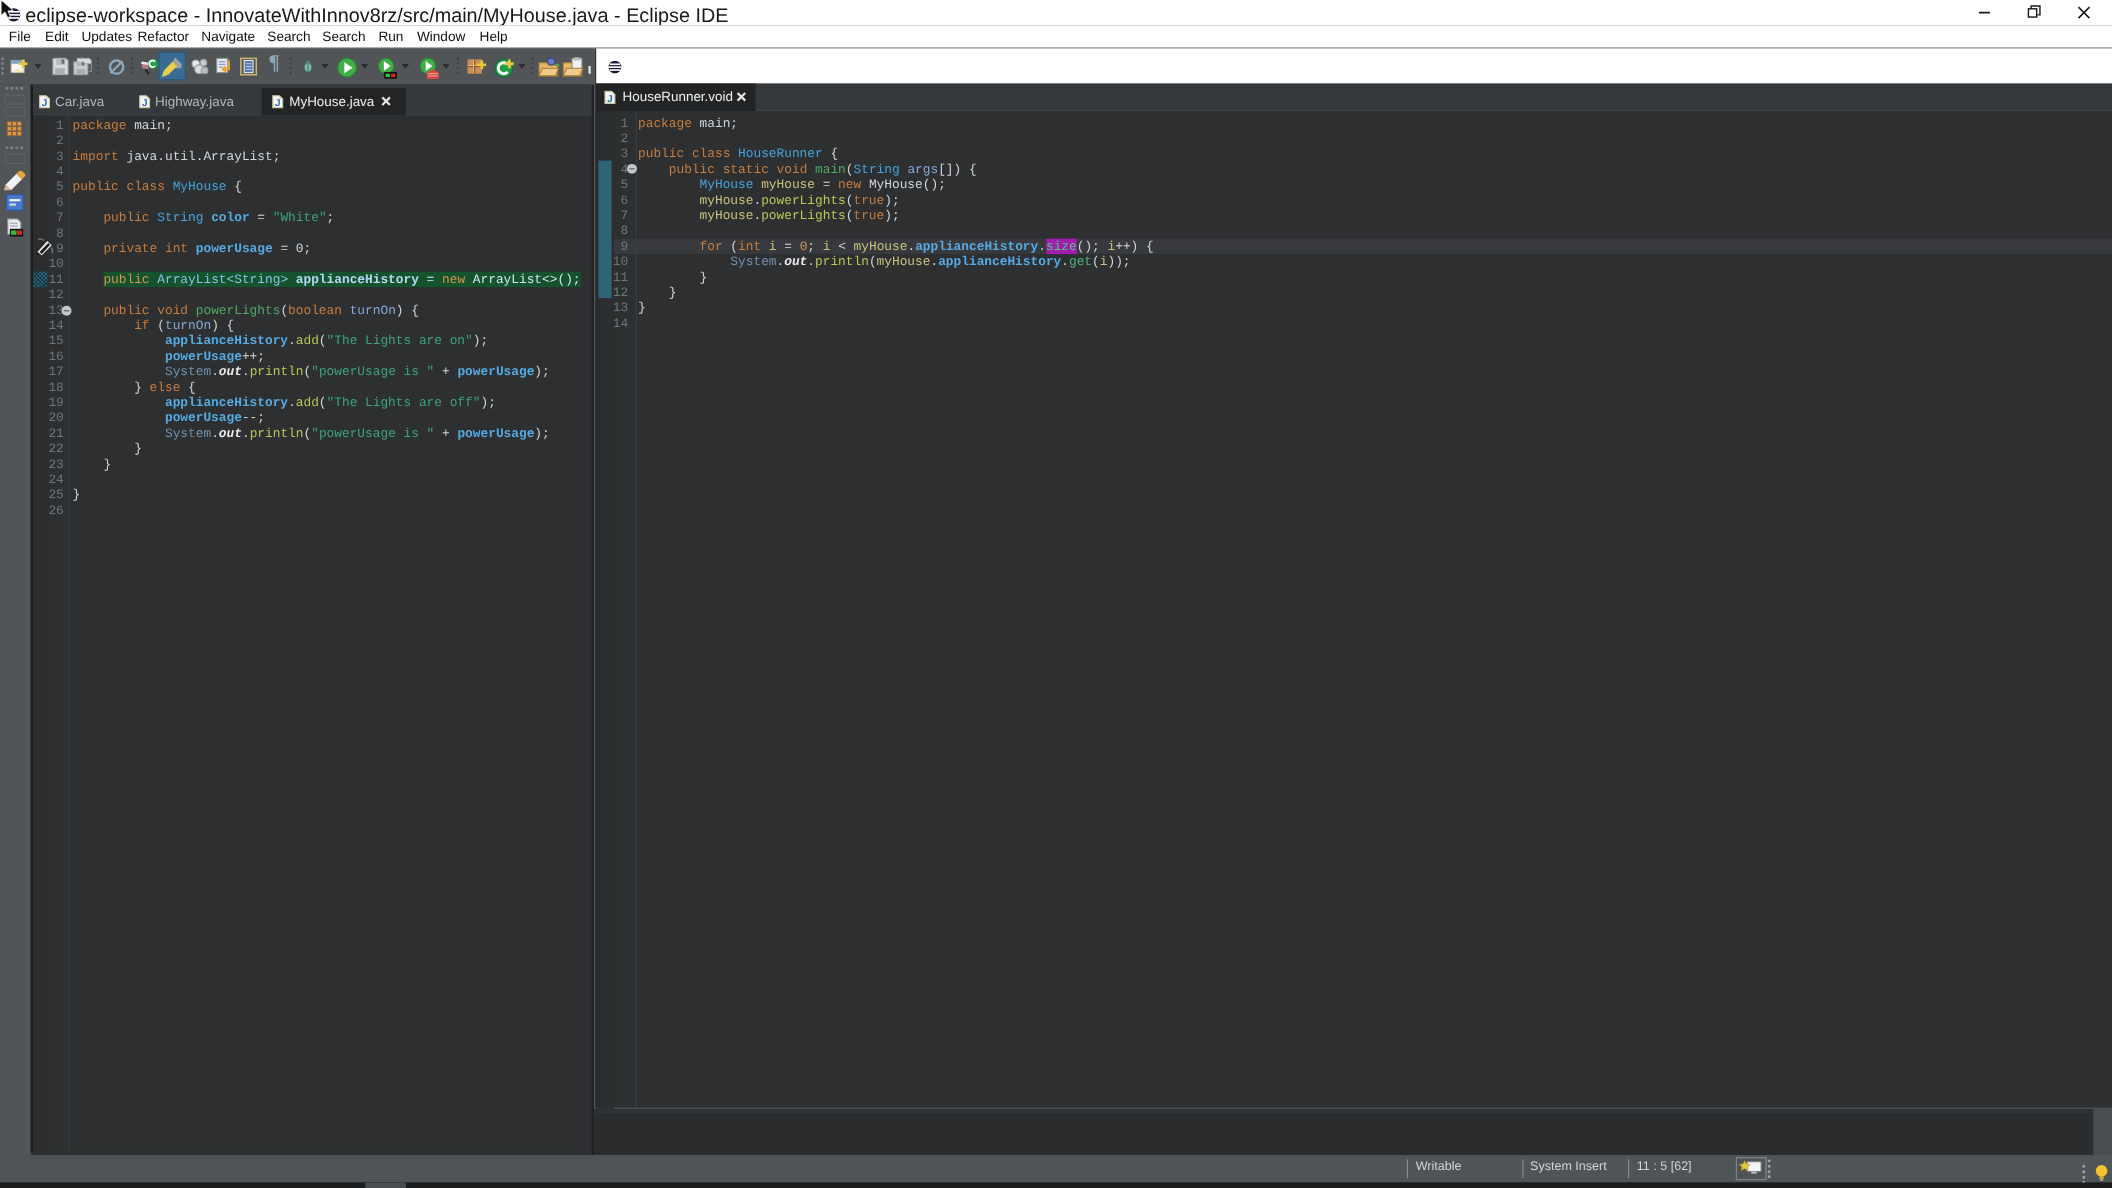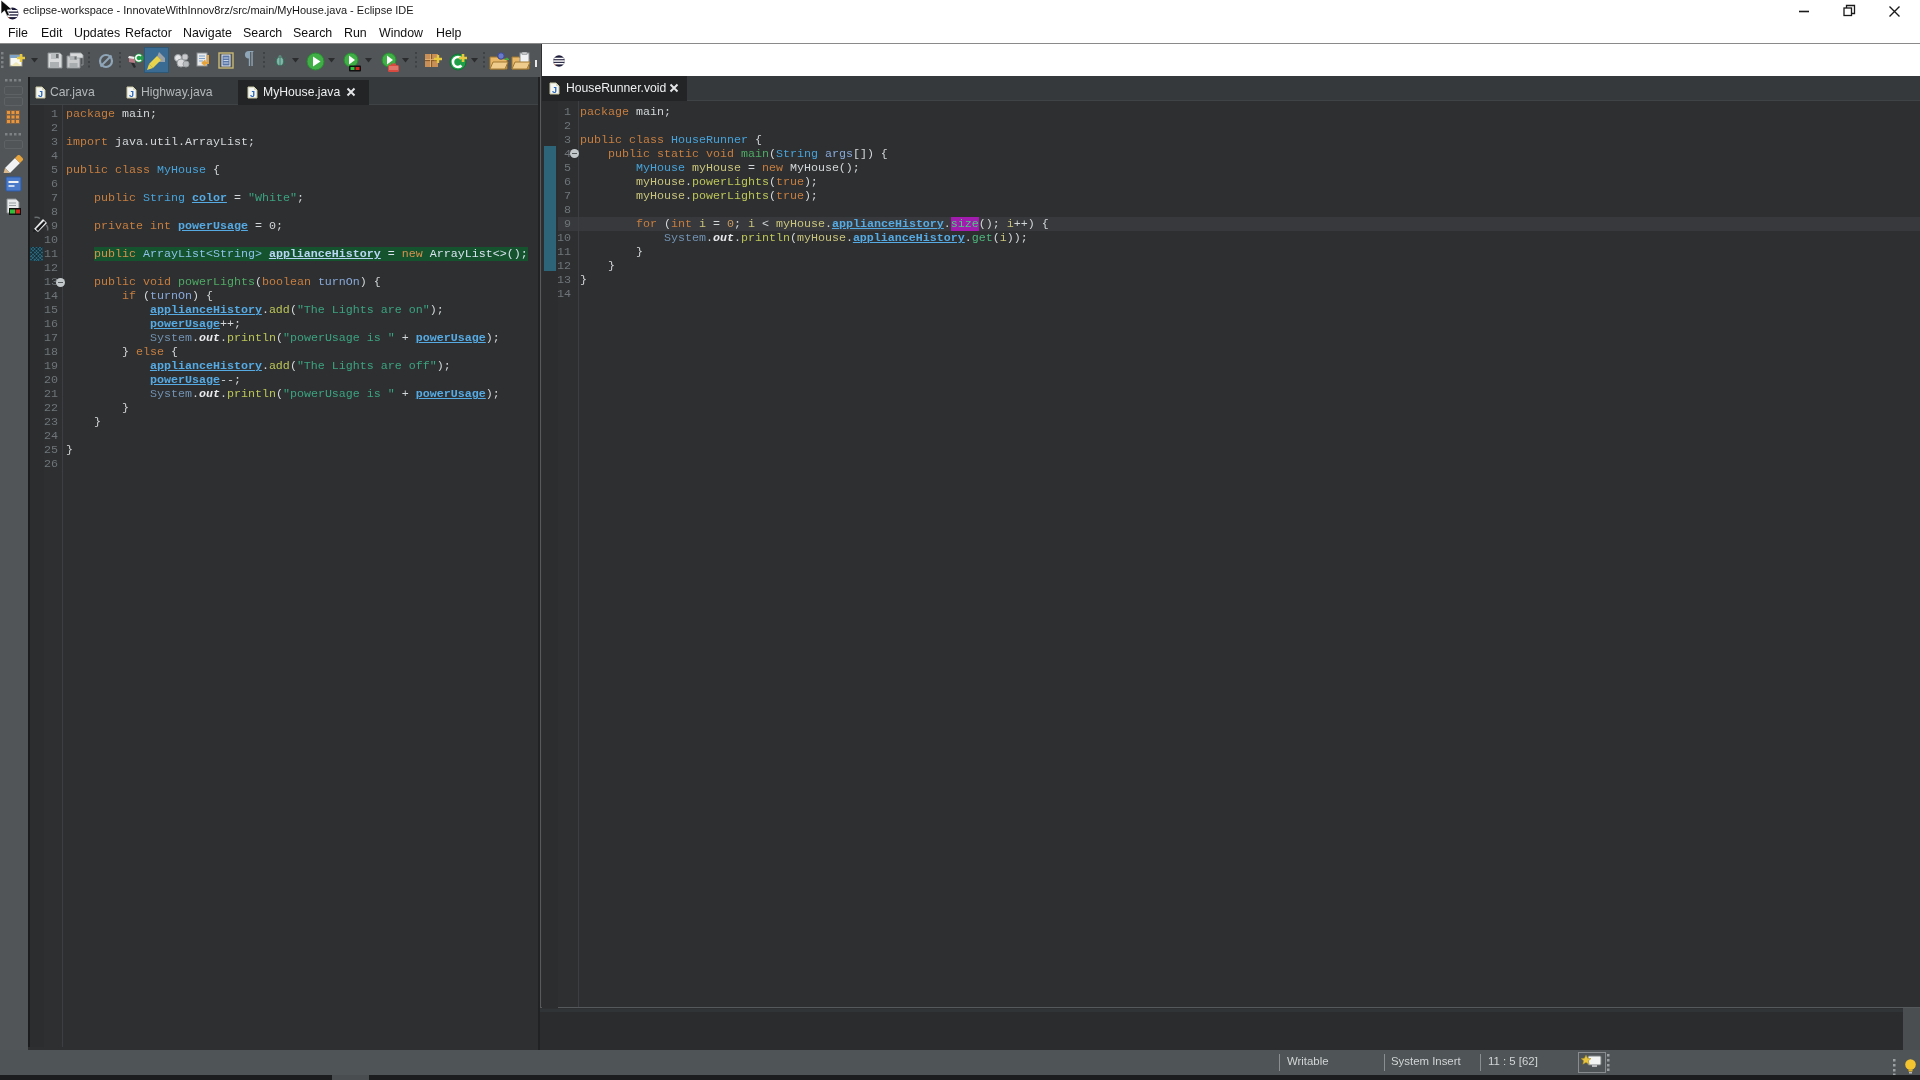--- a/index.html
+++ b/index.html
@@ -3,21 +3,21 @@
 <meta charset="utf-8">
 <style>
   * { margin:0; padding:0; box-sizing:border-box; }
   html,body { width:1920px; height:1080px; overflow:hidden; background:#2D2F31;
     font-family:"Liberation Sans", sans-serif; }
   .abs { position:absolute; }
   #stage { position:relative; width:1920px; height:1080px; }
 
   
   #titlebar { left:0; top:0; width:1920px; height:23px; background:#FFFFFF; }
-  #titletext { left:23px; top:4px; font-size:11px; color:#181818; }
+  #titletext { left:23px; top:4px; font-size:18px; color:#181818; }
   #menubar { left:0; top:23px; width:1920px; height:21px; background:#FFFFFF; border-bottom:1px solid #8A8A8A; }
   .menuitem { position:absolute; top:3px; font-size:12.4px; color:#101010; }
 
   
   #toolbar { left:0; top:44px; width:540px; height:33px; background:#515557; }
   #toolbar-right-white { left:540px; top:44px; width:1380px; height:33px; background:#FFFFFF; }
 
   
   #sidebar { left:0; top:77px; width:28px; height:973px; background:#515557; }
 
@@ -37,21 +37,21 @@
   .foldminus { position:absolute; width:9px; height:9px; border-radius:50%; background:#C3C8CA; }
   .foldminus::after { content:""; position:absolute; left:2px; top:4px; width:5px; height:1.4px; background:#55585A; }
   .ti { position:absolute; top:8px; }
 
   
   .codearea { position:absolute; font-family:"Liberation Mono", monospace; font-size:11.67px; line-height:14px; white-space:pre; }
   .gutter { position:absolute; font-family:"Liberation Mono", monospace; font-size:11.67px; line-height:14px; color:#6F7579; text-align:right; white-space:pre; }
 
   .k { color:#C87E3F; }
   .c { color:#47A3DA;text-align:right; }
-  .f { color:#56ABE4; font-weight:bold;text-decoration:underline; }
+  .f { color:#56ABE4; font-weight:bold; }
   .v { color:#C9C47D; }
   .pp { color:#88A8D8; }
   .md { color:#4FAA64; }
   .mc { color:#BDC658; }
   .mg { color:#4DB57B; }
   .s { color:#3CA380; }
   .sys { color:#7292B2; }
   .ob { color:#E8EAEC; font-weight:bold; font-style:italic; }
   .n { color:#C89A62; }
   .code { color:#D4D7D9; }

